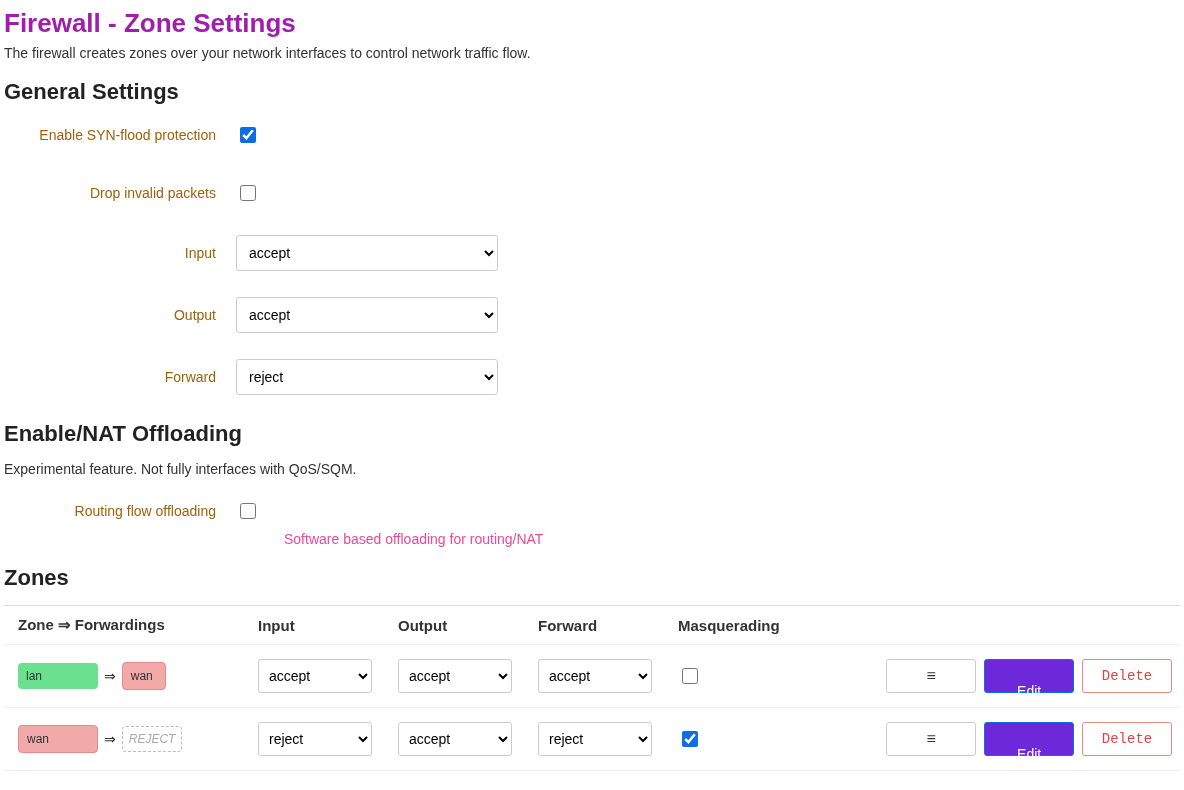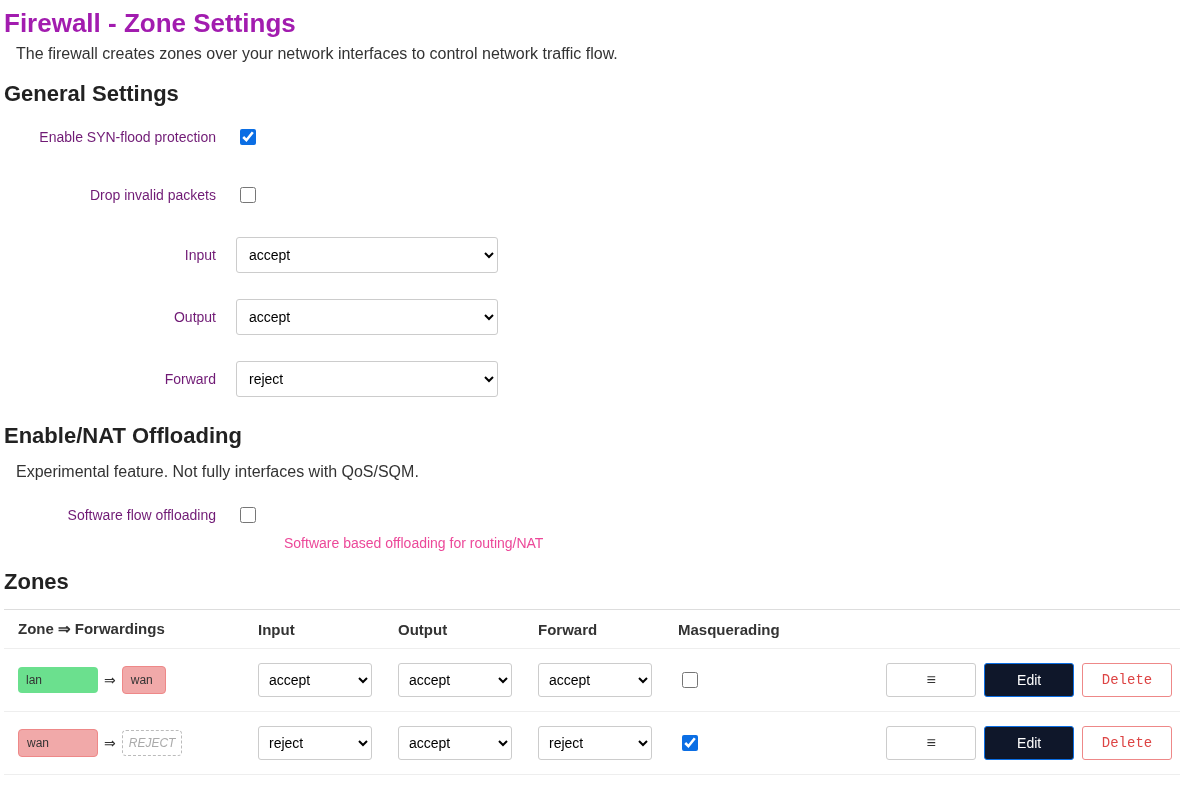--- a/index.html
+++ b/index.html
@@ -12,42 +12,42 @@
     background: #fff;
     width: 1184px;
   }
   h2.page-title {
     font-size: 26px;
     font-weight: bold;
     margin: 4px 0 6px 0;
     color: #a21caf;
   }
   .desc {
-    font-size: 16px;
-    color: #333;
-    margin: 0 0 18px 12px;
+    font-size: 14px;
+    color: #333;
+    margin: 0 0 18px 0;
   }
   h3.section-title {
     font-size: 22px;
     font-weight: bold;
     margin: 16px 0 14px 0;
     color: #222;
   }
   .form-row {
     display: flex;
     align-items: center;
     margin-bottom: 26px;
     min-height: 32px;
   }
   .form-label {
     width: 232px;
     text-align: right;
     padding-right: 20px;
     font-size: 14px;
-    color: #701a75;
+    color: #a16207;
   }
   .form-field {
     flex: 1;
   }
   .help-text {
     margin-left: 252px;
     font-size: 14px;
     color: #ec4899;
     padding-left: 28px;
     margin-top: -14px;
@@ -155,25 +155,25 @@
   }
   .btn-drag {
     background: #fff;
     border: 1px solid #ccc;
     color: #333;
     width: 90px;
     padding: 0;
     font-size: 16px;
   }
   .btn-edit {
-    background: #0f172a;
+    background: #6d28d9;
     border: 1px solid #0b6ee4;
     color: #fff;
     width: 90px;
-    padding: 0;
+    padding: 15px;
   }
   .btn-delete {
     background: #fff;
     border: 1px solid #e88;
     color: #d44;
     width: 90px;
     padding: 0;
     font-family: Liberation Mono, monospace;
   }
   .zone-forwarding {
@@ -227,21 +227,21 @@
     <select class="normal">
       <option>reject</option>
     </select>
   </div>
 </div>
 
 <h3 class="section-title">Enable/NAT Offloading</h3>
 <div class="desc">Experimental feature. Not fully interfaces with QoS/SQM.</div>
 
 <div class="form-row" style="margin-bottom:18px;">
-  <div class="form-label">Software flow offloading</div>
+  <div class="form-label">Routing flow offloading</div>
   <div class="form-field">
     <input type="checkbox" style="">
   </div>
 </div>
 <div class="help-text">Software based offloading for routing/NAT</div>
 
 <h3 class="section-title">Zones</h3>
 
 <div class="zones-table">
   <div class="zones-header">

